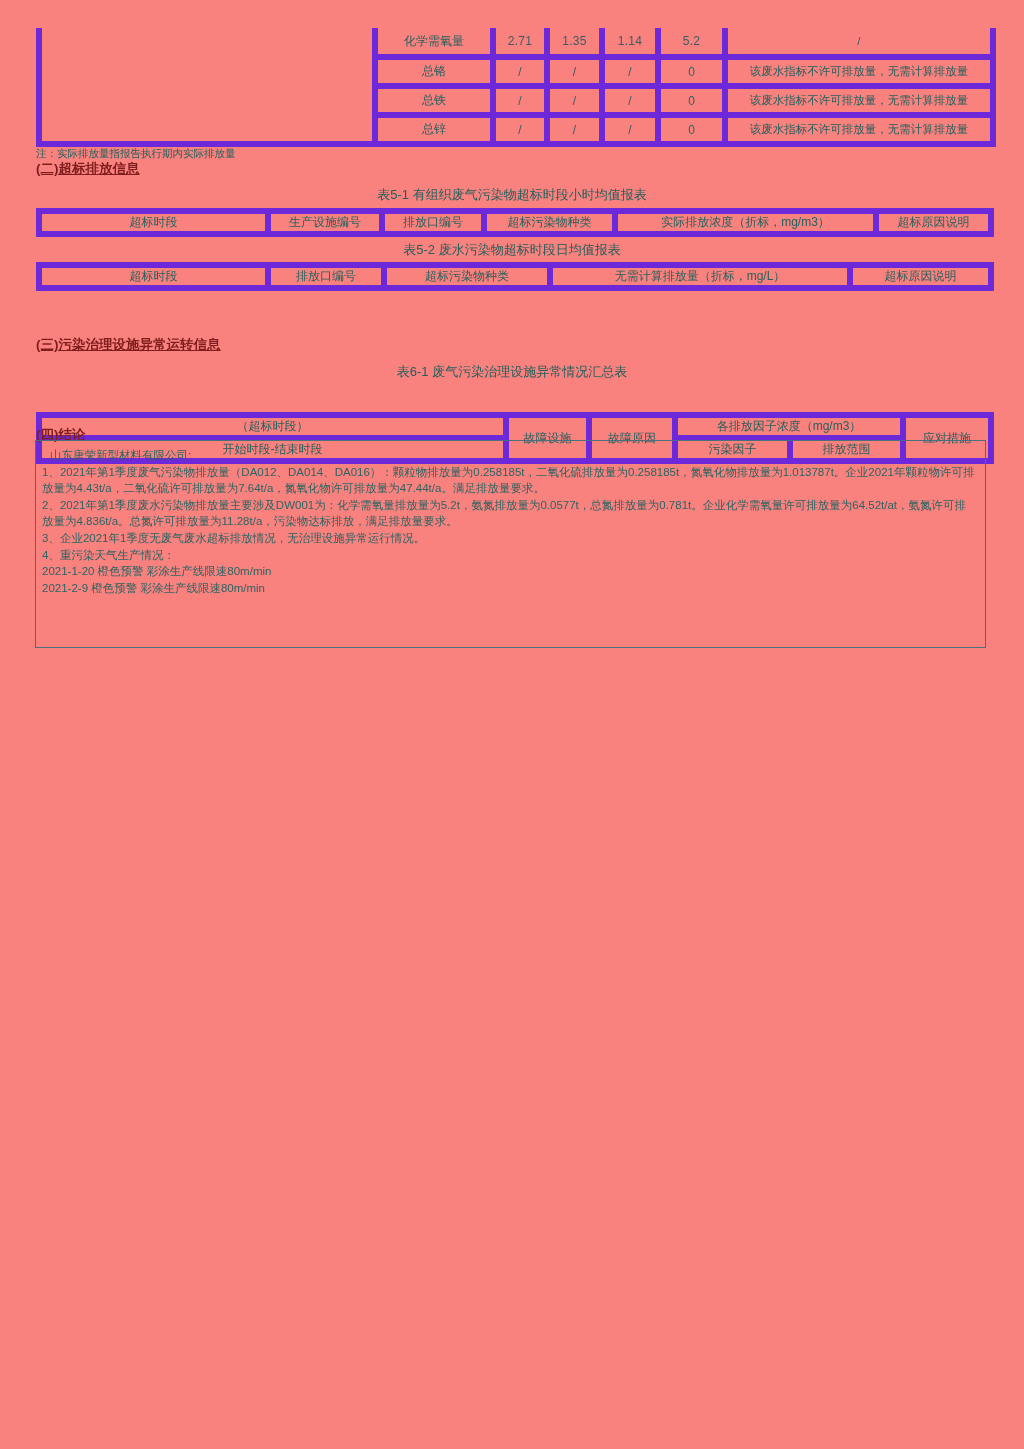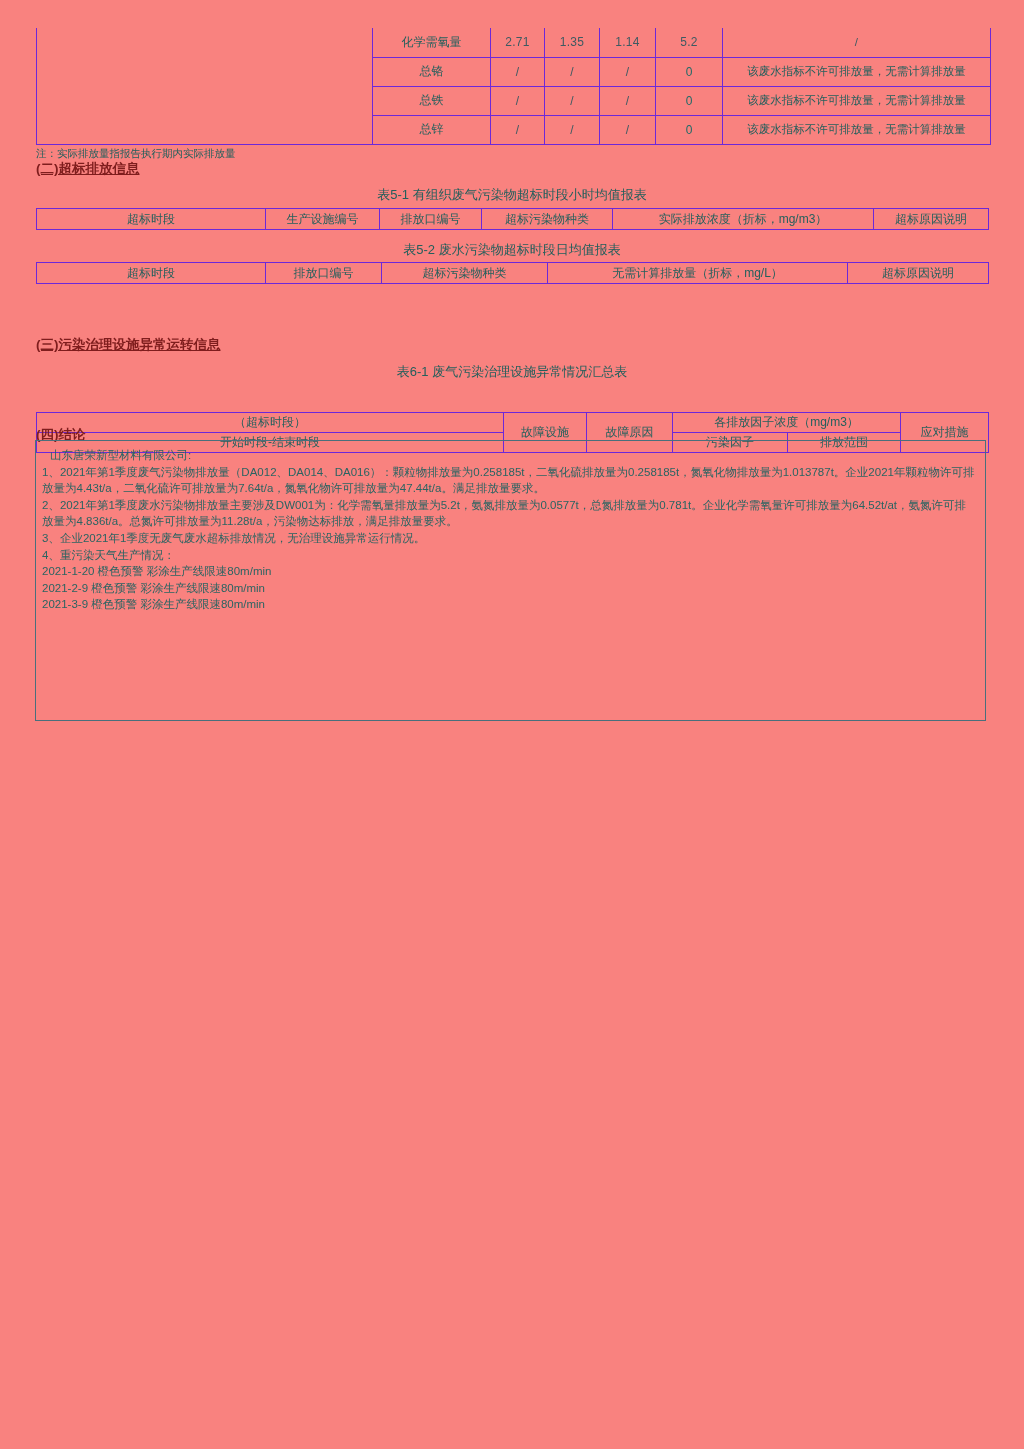--- a/index.html
+++ b/index.html
@@ -5,37 +5,37 @@
   html,body { margin:0; padding:0; }
   body {
     width:1024px; height:1449px;
     background:#f9827f;
     font-family:"Liberation Sans","DejaVu Sans",sans-serif;
     position:relative;
     color:#24605d;
   }
   .abs { position:absolute; }
   table { border-collapse:collapse; table-layout:fixed; }
-  td { border:1px solid #6d28d9; text-align:center; vertical-align:middle; padding:0 4px; overflow:hidden; font-size:12px; }
+  td { border:6px solid #6d28d9; text-align:center; vertical-align:middle; padding:0 4px; overflow:hidden; font-size:12px; }
   
   .toptable tr:first-child td { border-top:none; }
   .toptable td.spacer { border-top:none; }
   .toptable { width:954px; }
   .toptable tr { height:29px;padding-left:32px; }
   .val { color:#3e5a62; letter-spacing:.3px; }
   .zero { color:#1e6b67; }
   .remark { font-size:11.5px; }
   .note { font-size:10.5px; color:#1f5f5c; }
   .sec-heading { font-size:13.5px; font-weight:bold; color:#7f1d1d;text-decoration:underline; }
   .tbl-title { left:36px; width:952px; text-align:center; font-size:13px; color:#235f5c; }
   .hdrtable { width:952px; }
   .hdrtable tr { height:21px; }
   .t61 tr { height:20px; }
   .conclusion-box {
-    left:35px; top:440px; width:951px; height:281px;
+    left:35px; top:440px; width:951px; height:208px;
     border:1px solid #4a6f7c;
     box-sizing:border-box;
     padding:6px 8px 0 6px;
     font-size:11.5px; line-height:16.6px; color:#2a6462;
   }
   .company-line { padding-left:8px; }
 </style>
 </head>
 <body>
 
@@ -166,14 +166,13 @@
 <div class="abs sec-heading" style="left:36px; top:426px;">(四)结论</div>
 
 <div class="abs conclusion-box">
   <div class="company-line">山东唐荣新型材料有限公司:</div>
   <div>1、2021年第1季度废气污染物排放量（DA012、DA014、DA016）：颗粒物排放量为0.258185t，二氧化硫排放量为0.258185t，氮氧化物排放量为1.013787t。企业2021年颗粒物许可排放量为4.43t/a，二氧化硫许可排放量为7.64t/a，氮氧化物许可排放量为47.44t/a。满足排放量要求。</div>
   <div>2、2021年第1季度废水污染物排放量主要涉及DW001为：化学需氧量排放量为5.2t，氨氮排放量为0.0577t，总氮排放量为0.781t。企业化学需氧量许可排放量为64.52t/at，氨氮许可排放量为4.836t/a。总氮许可排放量为11.28t/a，污染物达标排放，满足排放量要求。</div>
   <div>3、企业2021年1季度无废气废水超标排放情况，无治理设施异常运行情况。</div>
   <div>4、重污染天气生产情况：</div>
   <div>2021-1-20 橙色预警 彩涂生产线限速80m/min</div>
   <div>2021-2-9 橙色预警 彩涂生产线限速80m/min</div>
-  <div>2021-3-9 橙色预警 彩涂生产线限速80m/min</div>
 </div>
 
 </body></html>

